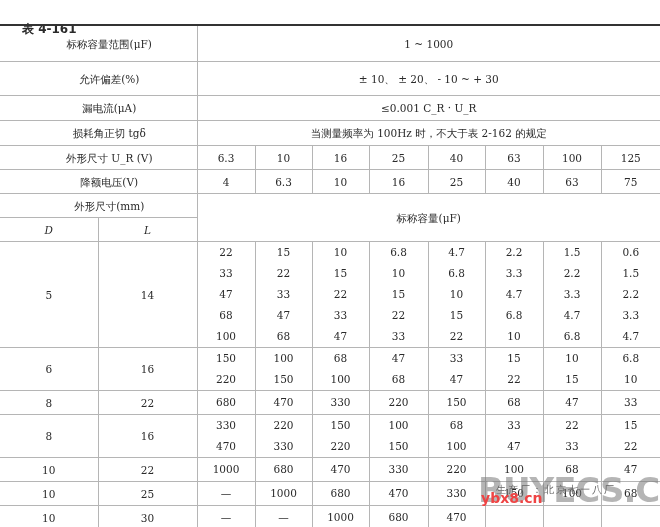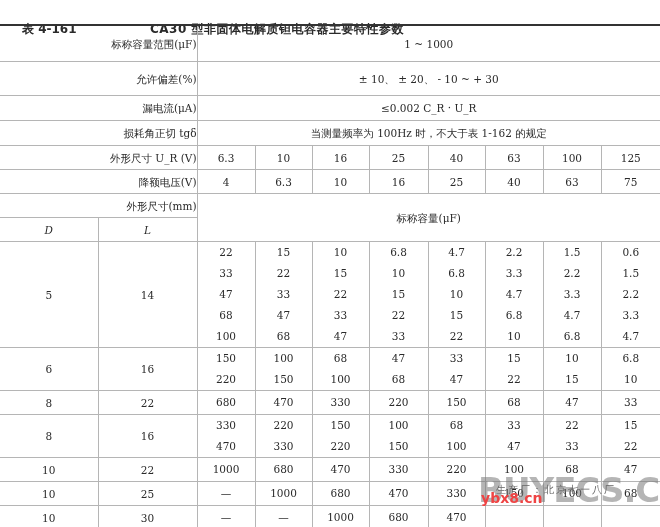--- a/index.html
+++ b/index.html
@@ -7,34 +7,33 @@
          font-family:"DejaVu Serif", "Liberation Serif", serif; color:#2a2a2a; }
   .caption { position:absolute; top:20px; left:0; width:660px; height:20px; font-size:12px; font-weight:bold; }
   .caption .num { position:absolute; left:22px; top:1px; font-family:"DejaVu Sans", sans-serif; font-size:12px; font-weight:bold; }
   .caption .title { position:absolute; left:150px; top:1px; font-family:"DejaVu Sans", sans-serif; font-size:12px; font-weight:bold; letter-spacing:0.5px; }
   table { position:absolute; left:0; top:24px; width:660px; border-collapse:collapse; table-layout:fixed; font-size:10.5px; }
   td { border:1px solid #b5b5b5; text-align:center; padding:0; height:23px; line-height:14px; }
   tr:first-child td { border-top:2px solid #333; }
   tr.last td { border-bottom:2px solid #333; }
   td:first-child { border-left:none; }
   td:last-child { border-right:none; }
-  td.lbl { text-align:right; padding-left:22px; }
+  td.lbl { text-align:center; padding-left:22px; }
   td.stack { vertical-align:middle; }
   td.stack div { height:21px; line-height:21px; }
   .ital { font-style:italic; }
   .footer { position:absolute; left:496px; top:483px; font-size:10px; color:#666; letter-spacing:2px; }
   .wm { position:absolute; left:478px; top:470px; font-family:"DejaVu Sans", sans-serif; font-weight:bold; font-size:34px; color:rgba(120,120,120,0.55); letter-spacing:-1px; }
   .wm2 { position:absolute; left:481px; top:490px; font-family:"DejaVu Sans", sans-serif; font-weight:bold; font-size:14px; color:#ef4444; }
 </style>
 </head>
 <body>
 
 <div class="caption">
   <span class="num">表 4-161</span>
-  <span class="title">CA30 型非固体电解质钽电容器主要特性参数</span>
 </div>
 
 <table>
   <colgroup>
     <col style="width:98px">
       <col style="width:99px">
     <col style="width:58px">
       <col style="width:57px">
       <col style="width:57px">
       <col style="width:59px">
@@ -47,25 +46,25 @@
       <tr>
         <td colspan="2" class="lbl" style="height: 35px;">标称容量范围(μF)</td>
         <td colspan="8">1 ~ 1000</td>
       </tr>
       <tr>
         <td colspan="2" class="lbl" style="height: 33px;">允许偏差(%)</td>
         <td colspan="8">± 10、 ± 20、 - 10 ~ + 30</td>
       </tr>
       <tr>
         <td colspan="2" class="lbl" style="height: 24px;">漏电流(μA)</td>
-        <td colspan="8">≤0.002 C_R · U_R</td>
+        <td colspan="8">≤0.001 C_R · U_R</td>
       </tr>
       <tr>
         <td colspan="2" class="lbl" style="height: 24px;">损耗角正切 tgδ</td>
-        <td colspan="8">当测量频率为 100Hz 时，不大于表 1-162 的规定</td>
+        <td colspan="8">当测量频率为 100Hz 时，不大于表 2-162 的规定</td>
       </tr>
       <tr>
         <td colspan="2" class="lbl">外形尺寸 U_R (V)</td>
         <td>6.3</td>
         <td>10</td>
         <td>16</td>
         <td>25</td>
         <td>40</td>
         <td>63</td>
         <td>100</td>

